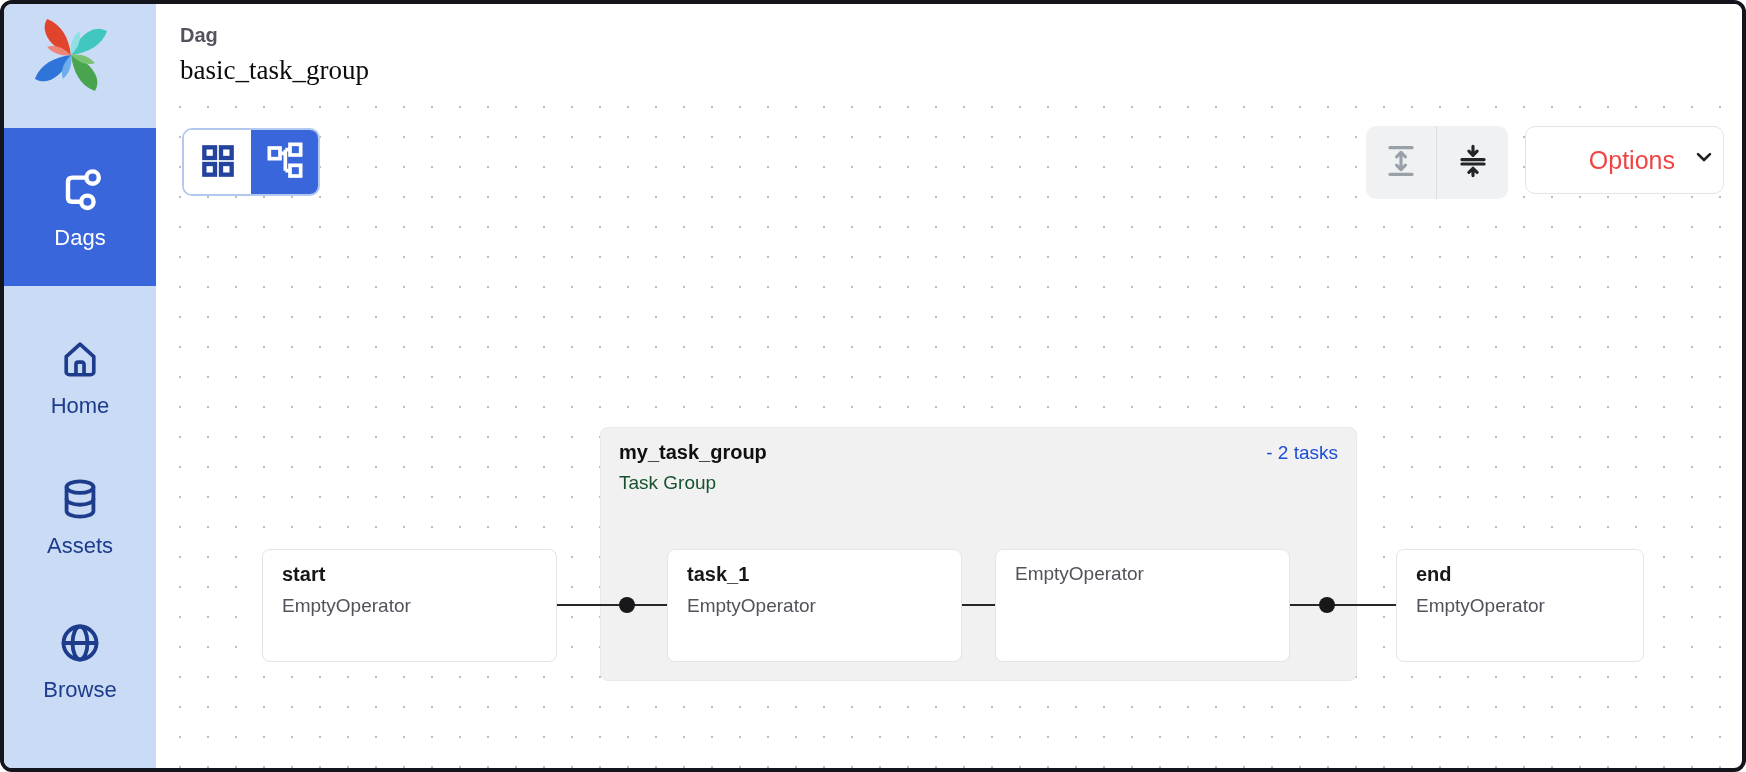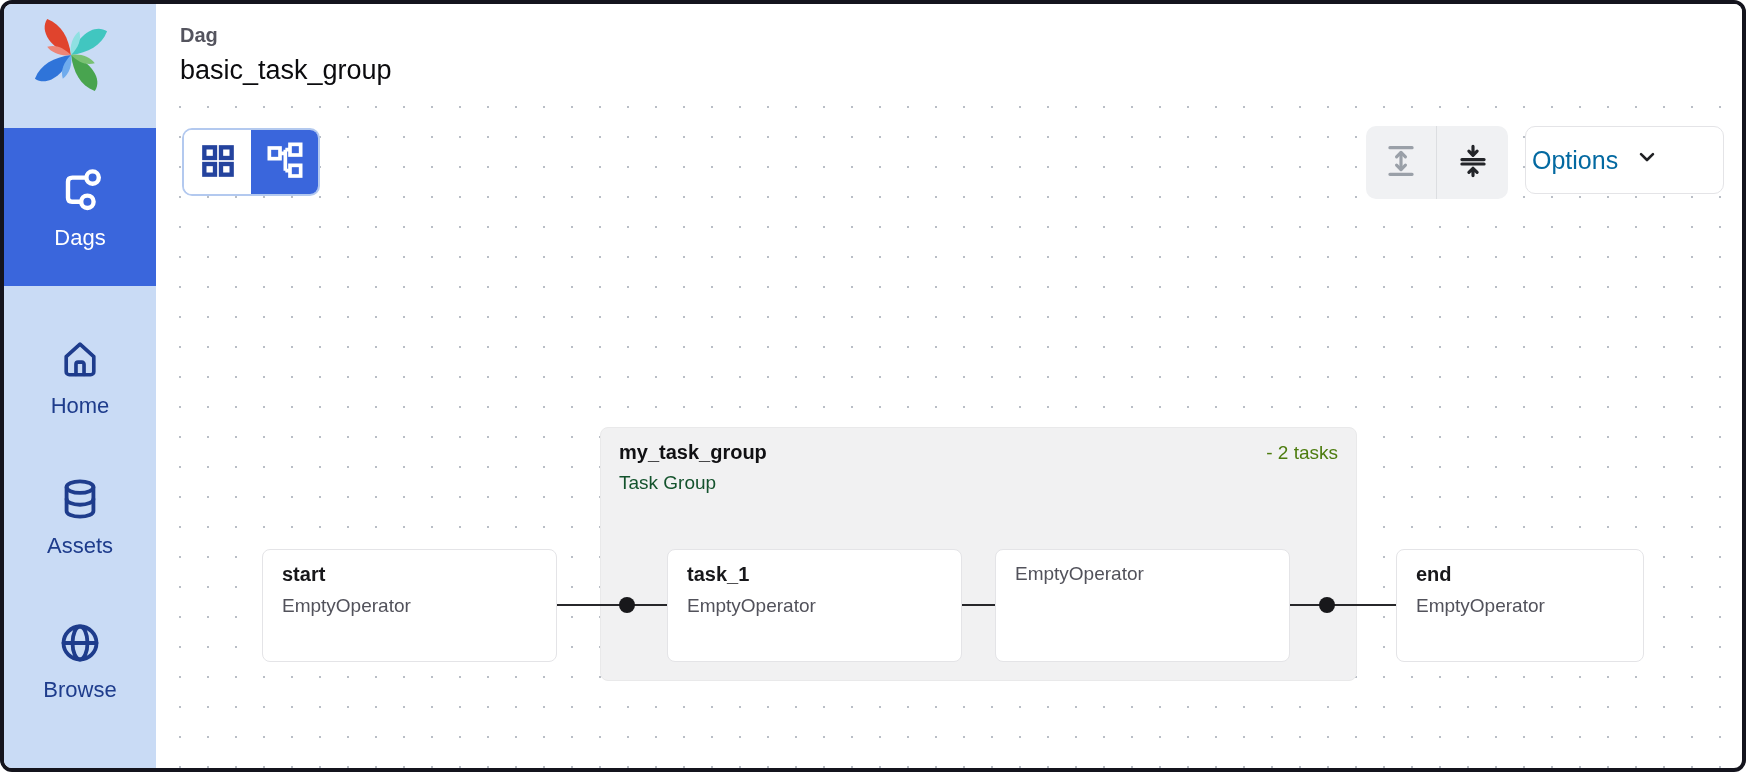--- a/index.html
+++ b/index.html
@@ -20,47 +20,47 @@
   .nav-item.selected{background:#3a66dc;color:#ffffff;}
   #nav-home{height:124px;margin-top:28px;}
   #nav-dags{height:158px;margin-top:28px;}
   #nav-assets{height:124px;margin-top:16px;}
   #nav-browse{height:124px;margin-top:20px;}
   .nav-icon svg{display:block;}
   
   .main{flex:1;display:flex;flex-direction:column;min-width:0;}
   .page-header{padding:16px 0 0 24px;height:100px;background:#fff;}
   .eyebrow{font-size:20px;font-weight:700;color:#54545e;margin:4px 0 8px 0;}
-  .page-title{font-size:27px;font-weight:400;color:#0b0b0e;margin:0;}
+  .page-title{font-size:27px;font-weight:400;color:#0b0b0e;margin:0;font-family:Liberation Serif, serif;}
   
   .canvas{position:relative;flex:1;overflow:hidden;
     background-image:radial-gradient(circle,#b9bec6 1.4px,transparent 1.5px);
     background-size:28px 30px;background-position:10px 18px;}
   
   .view-toggle{position:absolute;left:26px;top:24px;display:flex;
     border:2px solid #b3c9ef;border-radius:10px;overflow:hidden;background:#fff;}
   .view-toggle .tbtn{width:67px;height:64px;display:flex;align-items:center;justify-content:center;
     background:#ffffff;border:none;padding:0;cursor:pointer;}
   .view-toggle .tbtn.selected{background:#3a66dc;}
   
   .zoom-pair{position:absolute;top:22px;right:234px;display:flex;background:#f0f1f3;
     border-radius:10px;overflow:hidden;height:73px;}
   .zoom-pair .pbtn{width:71px;height:73px;display:flex;align-items:center;justify-content:center;
     background:transparent;border:none;padding:0;cursor:pointer;}
   .zoom-pair .pbtn:first-child{border-right:1.5px solid #dcdee1;}
   .options-btn{position:absolute;top:22px;right:18px;width:199px;height:68px;
     background:#fff;border:1.5px solid #e4e4e7;border-radius:10px;
-    display:flex;align-items:center;justify-content:flex-start;gap:16px;
-    font-family:"Liberation Sans",sans-serif;font-size:25px;font-weight:500;color:#0369a1;cursor:pointer;}
+    display:flex;align-items:center;justify-content:flex-end;gap:16px;
+    font-family:"Liberation Sans",sans-serif;font-size:25px;font-weight:500;color:#ef4444;cursor:pointer;}
   
   .task-group{position:absolute;left:444px;top:323px;width:757px;height:254px;
     background:#f1f1f2;border:1px solid #e9e9ea;border-radius:8px;padding:13px 18px;}
   .tg-header{display:flex;justify-content:space-between;align-items:flex-end;}
   .tg-name{font-size:20px;font-weight:700;color:#101013;}
-  .tg-badge{font-size:19px;font-weight:500;color:#4d7c0f;cursor:pointer;}
+  .tg-badge{font-size:19px;font-weight:500;color:#1d4ed8;cursor:pointer;}
   .tg-subtitle{font-size:19px;color:#14532d;margin-top:8px;}
   .node{position:absolute;width:295px;height:113px;background:#ffffff;
     border:1.5px solid #e4e4e7;border-radius:8px;padding:13px 19px;cursor:pointer;}
   .node-title{font-size:20px;font-weight:700;color:#18181b;margin-bottom:9px;}
   .node-subtitle{font-size:19px;color:#52525b;}
   #node-start{left:106px;top:445px;}
   #node-task1{left:511px;top:445px;}
   #node-task2{left:839px;top:445px;}
   #node-end{left:1240px;top:445px;width:248px;}
   .edge{position:absolute;top:500px;height:2px;background:#27272a;}

